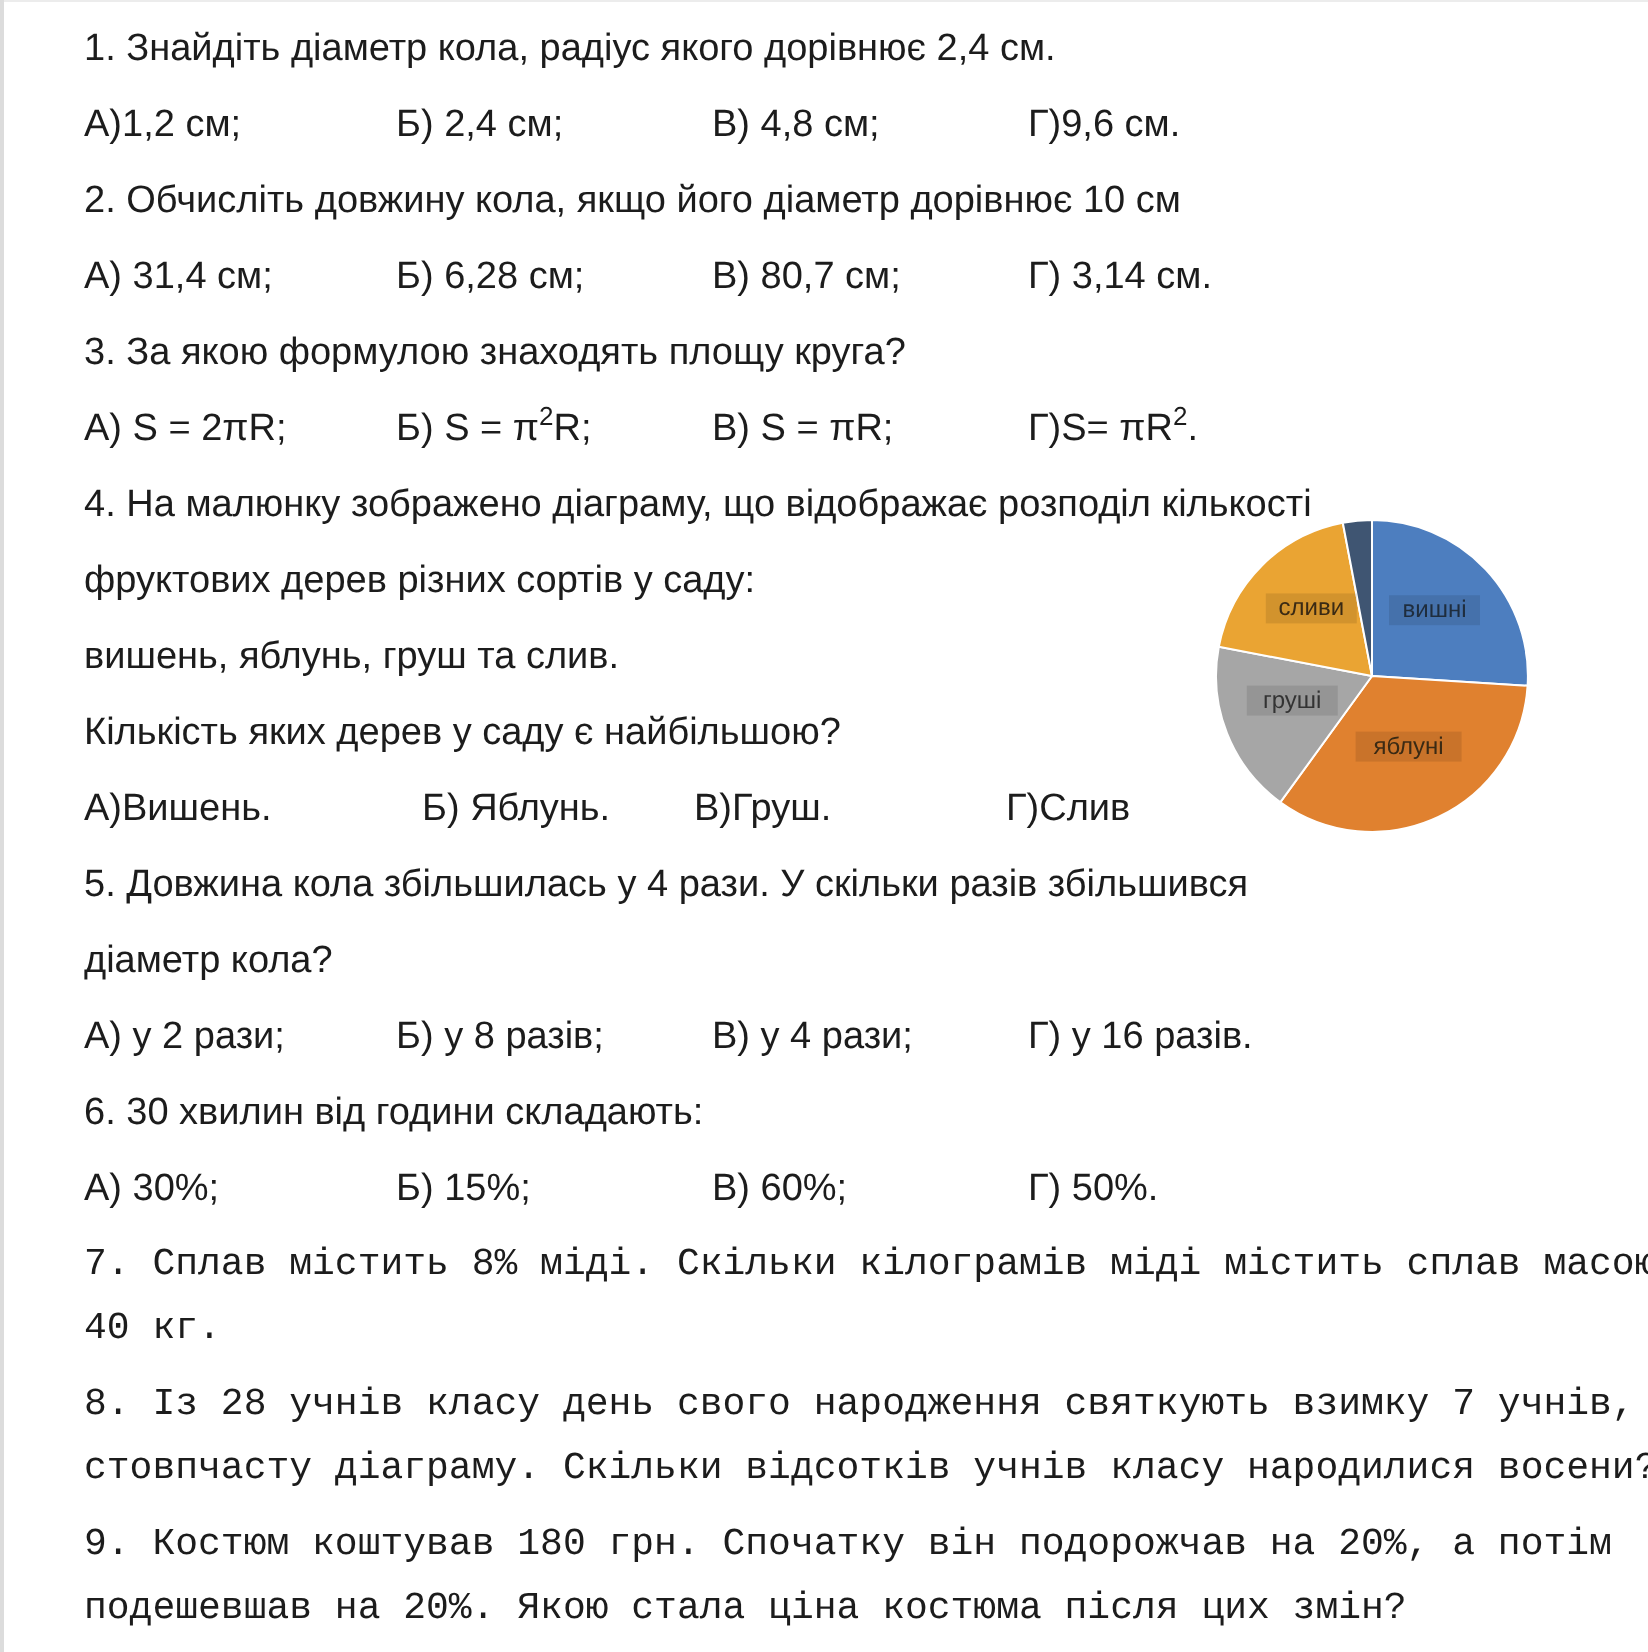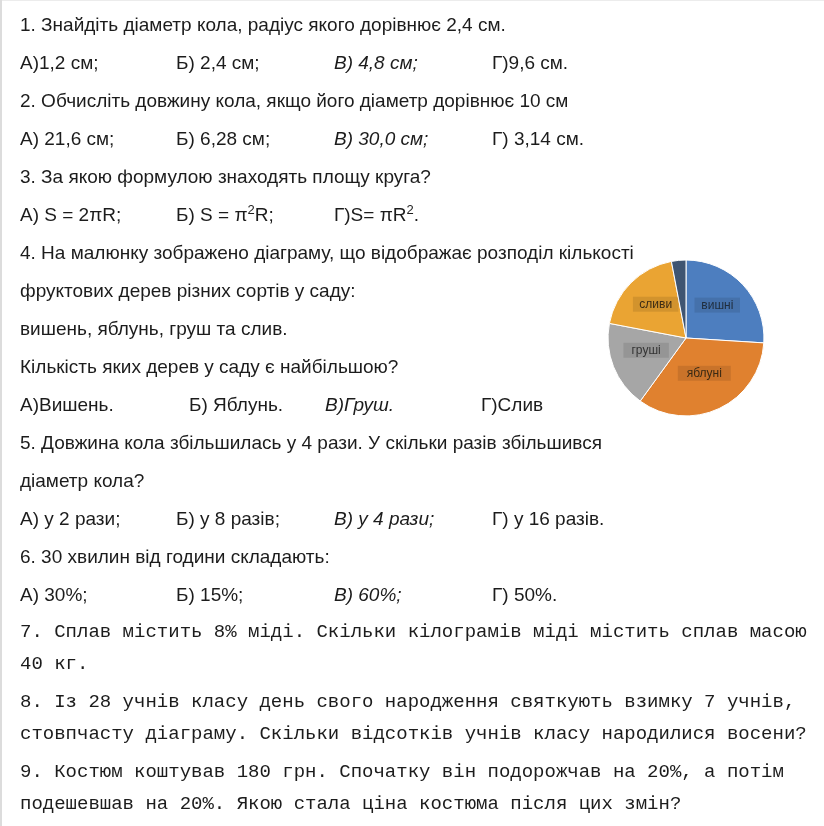--- a/index.html
+++ b/index.html
@@ -2,33 +2,33 @@
 <html><head>
 <meta charset="utf-8">
 <style>
   html,body{margin:0;padding:0;background:#ffffff;}
   .page{
     position:relative;
     width:824px;height:826px;
     overflow:hidden;
     background:#ffffff;
     box-sizing:border-box;
-    padding:6px 20px 0 20px;
+    padding:6px 20px 0 42px;
     font-family:"Liberation Sans","DejaVu Sans",sans-serif;
     font-size:19px;
     color:#1c1c1c;
   }
   .left-edge{position:absolute;left:0;top:0;width:2px;height:100%;background:#dcdcdc;}
   .top-edge{position:absolute;left:0;top:0;width:100%;height:1px;background:#ececec;}
   .line{line-height:38px;white-space:nowrap;}
   .opts{display:flex;line-height:38px;white-space:nowrap;}
   .opt{display:inline-block;}
   .c0{width:156px;}
   .c1{width:158px;}
-  .c2{width:158px;font-style:italic;}
+  .c2{width:158px;}
   .c3{flex:1;}
   .q4o .c0{width:124px;}
   .q4o .c1{width:136px;margin-left:45px;}
   .q4o .c2{width:156px;}
   sup{font-size:13px;line-height:0;}
   .para{line-height:32px;margin:2px 0 6px 0;}
   .pline{white-space:nowrap;font-family:Liberation Mono, monospace;}
   .chart{
     position:absolute;
     left:604px;top:254px;
@@ -46,30 +46,31 @@
   <div class="line">1. Знайдіть діаметр кола, радіус якого дорівнює 2,4 см.</div>
   <div class="opts">
     <span class="opt c0">А)1,2 см;</span>
     <span class="opt c1">Б) 2,4 см;</span>
     <span class="opt c2">В) 4,8 см;</span>
     <span class="opt c3">Г)9,6 см.</span>
   </div>
 
   <div class="line">2. Обчисліть довжину кола, якщо його діаметр дорівнює 10 см</div>
   <div class="opts">
-    <span class="opt c0">А) 21,6 см;</span>
+    <span class="opt c0">А) 31,4 см;</span>
     <span class="opt c1">Б) 6,28 см;</span>
-    <span class="opt c2">В) 30,0 см;</span>
+    <span class="opt c2">В) 80,7 см;</span>
     <span class="opt c3">Г) 3,14 см.</span>
   </div>
 
   <div class="line">3. За якою формулою знаходять площу круга?</div>
   <div class="opts">
     <span class="opt c0"><span>А) S = 2πR;</span><sup></sup><span></span></span>
     <span class="opt c1"><span>Б) S = π</span><sup>2</sup><span>R;</span></span>
+    <span class="opt c2"><span>В) S = πR;</span><sup></sup><span></span></span>
     <span class="opt c3"><span>Г)S= πR</span><sup>2</sup><span>.</span></span>
   </div>
 
   <div class="line">4. На малюнку зображено діаграму, що відображає розподіл кількості</div>
   <div class="line">фруктових дерев різних сортів у саду:</div>
   <div class="line">вишень, яблунь, груш та слив.</div>
   <div class="line">Кількість яких дерев у саду є найбільшою?</div>
   <div class="opts q4o">
     <span class="opt c0">А)Вишень.</span>
     <span class="opt c1">Б) Яблунь.</span>

